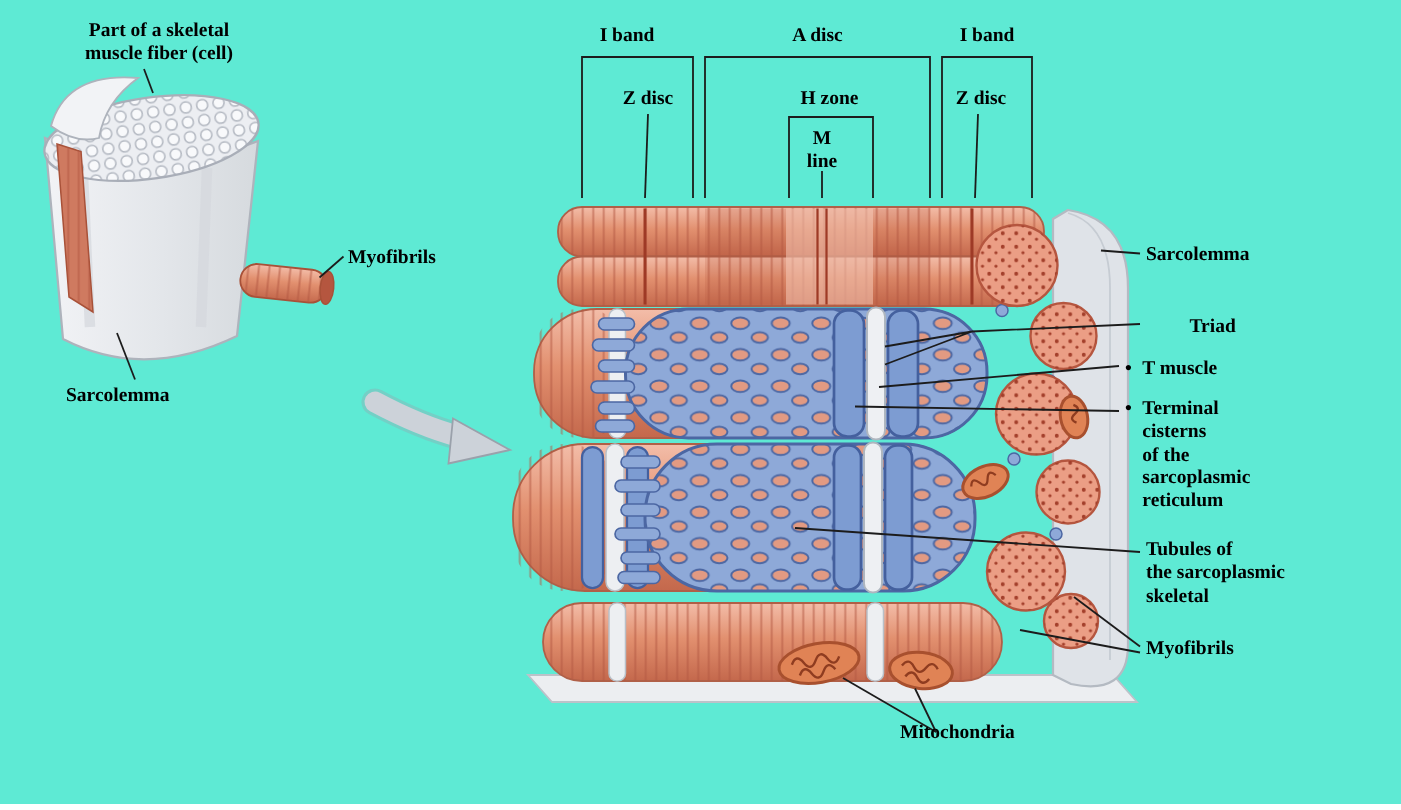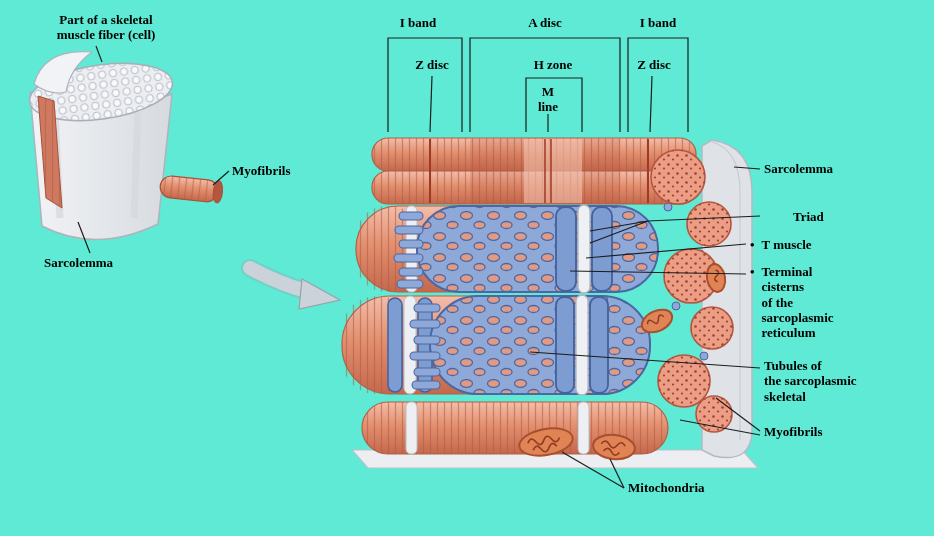--- a/index.html
+++ b/index.html
@@ -239,14 +239,14 @@
 cisterns
 of the
 sarcoplasmic
 reticulum</span>
   </div>
 
   <div class="lbl" style="left:764px;top:358px">Tubules of
 the sarcoplasmic
 skeletal</div>
   <div class="lbl" style="left:764px;top:424px">Myofibrils</div>
-  <div class="lbl" style="left:628px;top:480px">Mitochondria</div>
+  <div class="lbl" style="left:600px;top:480px">Mitochondria</div>
 </div>
 
 </body></html>

